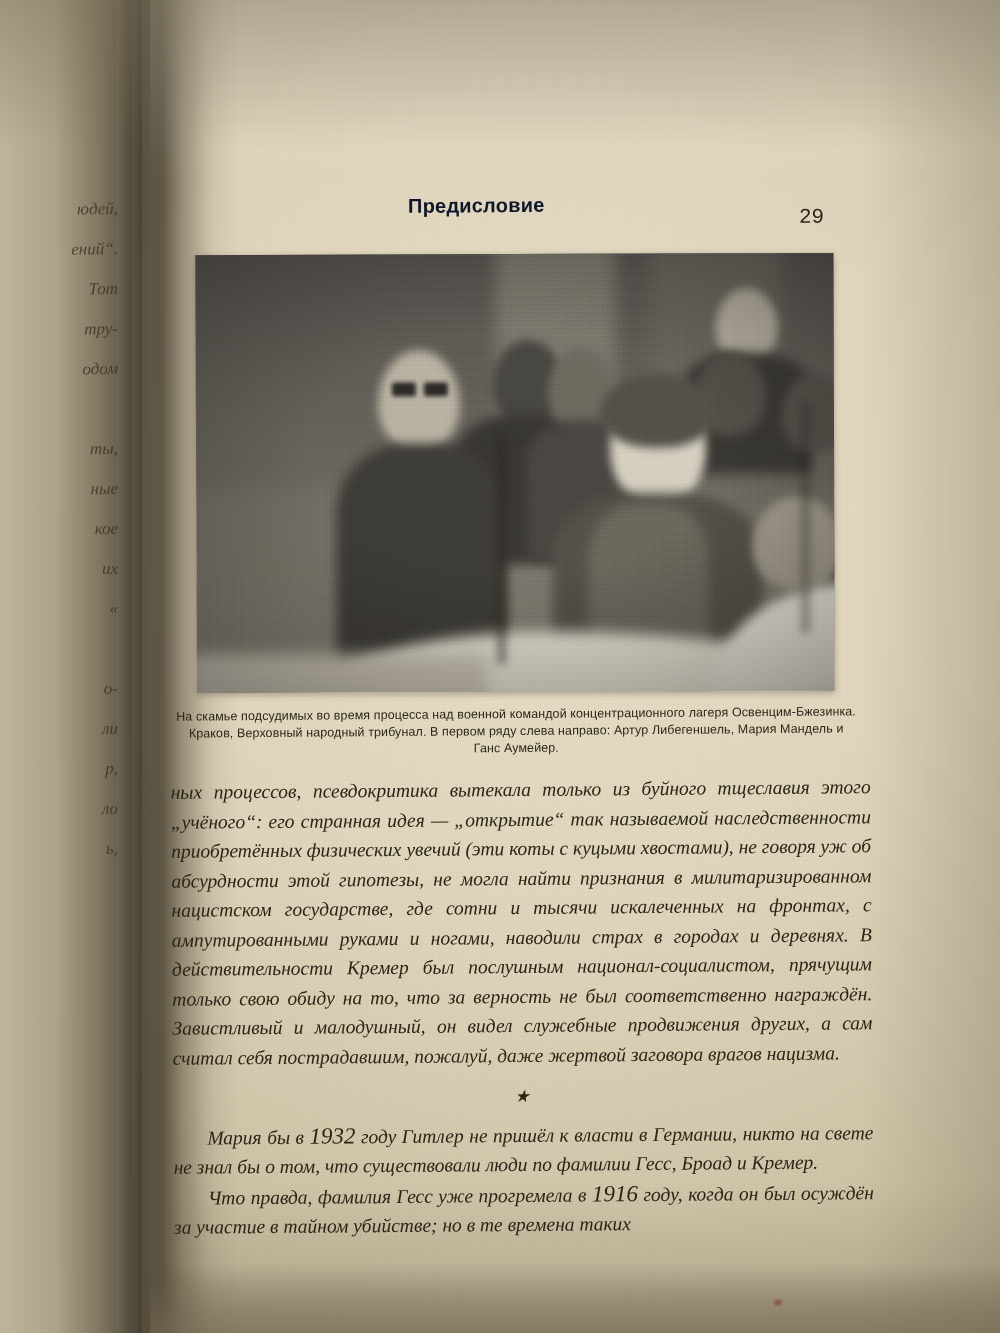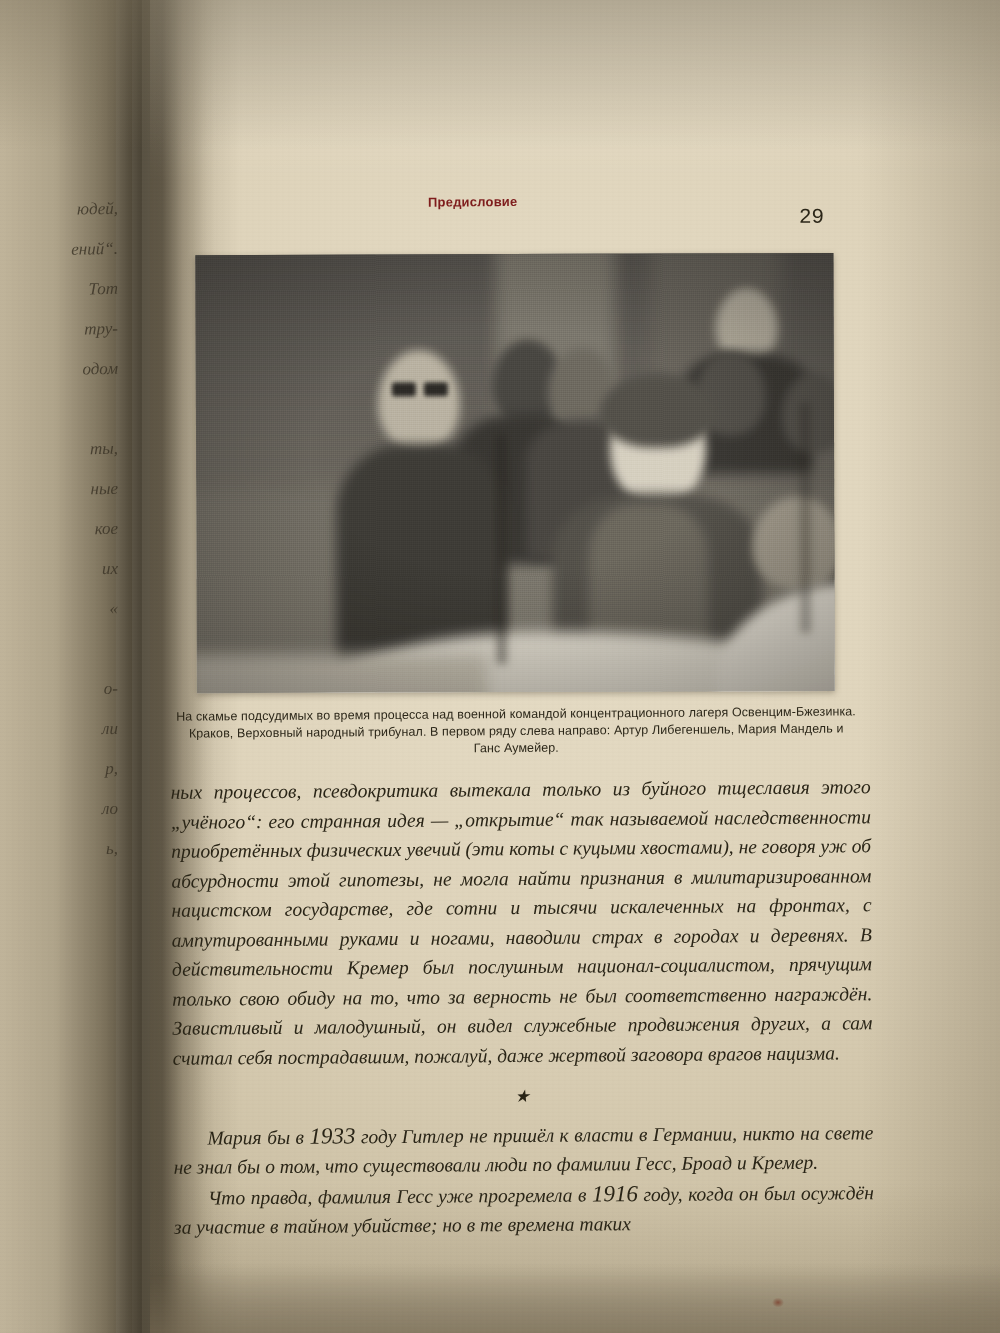--- a/index.html
+++ b/index.html
@@ -106,25 +106,25 @@
     top: 180px;
     width: 700px;
     transform: rotate(-0.45deg);
   }
   .running-head {
     position: relative;
     height: 34px;
   }
   .rh-title {
     position: absolute;
-    left: 264px;
+    left: 244px;
     top: 14px;
-    font-size: 13px;
+    font-size: 20px;
     letter-spacing: .2px;
-    color: #7f1d1d;
+    color: #0f172a;
     font-family: "Liberation Sans", sans-serif;
     font-weight: 700;
   }
   .rh-page {
     position: absolute;
     right: 40px;
     top: 28px;
     font-size: 21px;
     color: #2b2618;
     font-family: Liberation Mono, monospace;
@@ -307,21 +307,21 @@
         <div class="photo-grain"></div>
         <div class="photo-vig"></div>
       </div>
     </div>
 
     <div class="caption">На скамье подсудимых во время процесса над военной командой концентрационного лагеря Освенцим-Бжезинка. Краков, Верховный народный трибунал. В первом ряду слева направо: Артур Либегеншель, Мария Мандель и Ганс Аумейер.</div>
 
     <div class="body">
       <p>ных процессов, псевдокритика вытекала только из буйного тщеславия этого „учёного“: его странная идея — „открытие“ так называемой наследственности приобретённых физических увечий (эти коты с куцыми хвостами), не говоря уж об абсурдности этой гипотезы, не могла найти признания в милитаризированном нацистском государстве, где сотни и тысячи искалеченных на фронтах, с ампутированными руками и ногами, наводили страх в городах и деревнях. В действительности Кремер был послушным национал-социалистом, прячущим только свою обиду на то, что за верность не был соответственно награждён. Завистливый и малодушный, он видел служебные продвижения других, а сам считал себя пострадавшим, пожалуй, даже жертвой заговора врагов нацизма.</p>
       <div class="aster">★</div>
-      <p class="indent"><span>Мария бы в </span><span class="big">1933</span><span> году Гитлер не пришёл к власти в Германии, никто на свете не знал бы о том, что существовали люди по фамилии Гесс, Броад и Кремер.</span></p>
+      <p class="indent"><span>Мария бы в </span><span class="big">1932</span><span> году Гитлер не пришёл к власти в Германии, никто на свете не знал бы о том, что существовали люди по фамилии Гесс, Броад и Кремер.</span></p>
       <p class="indent"><span>Что правда, фамилия Гесс уже прогремела в </span><span class="big">1916</span><span> году, когда он был осуждён за участие в тайном убийстве; но в те времена таких</span></p>
     </div>
 
   </div>
 
   <div class="page-bottom-shadow"></div>
   <div class="blur-bottom"></div>
   <div class="stain"></div>
   <div class="grain"></div>
 </div>

